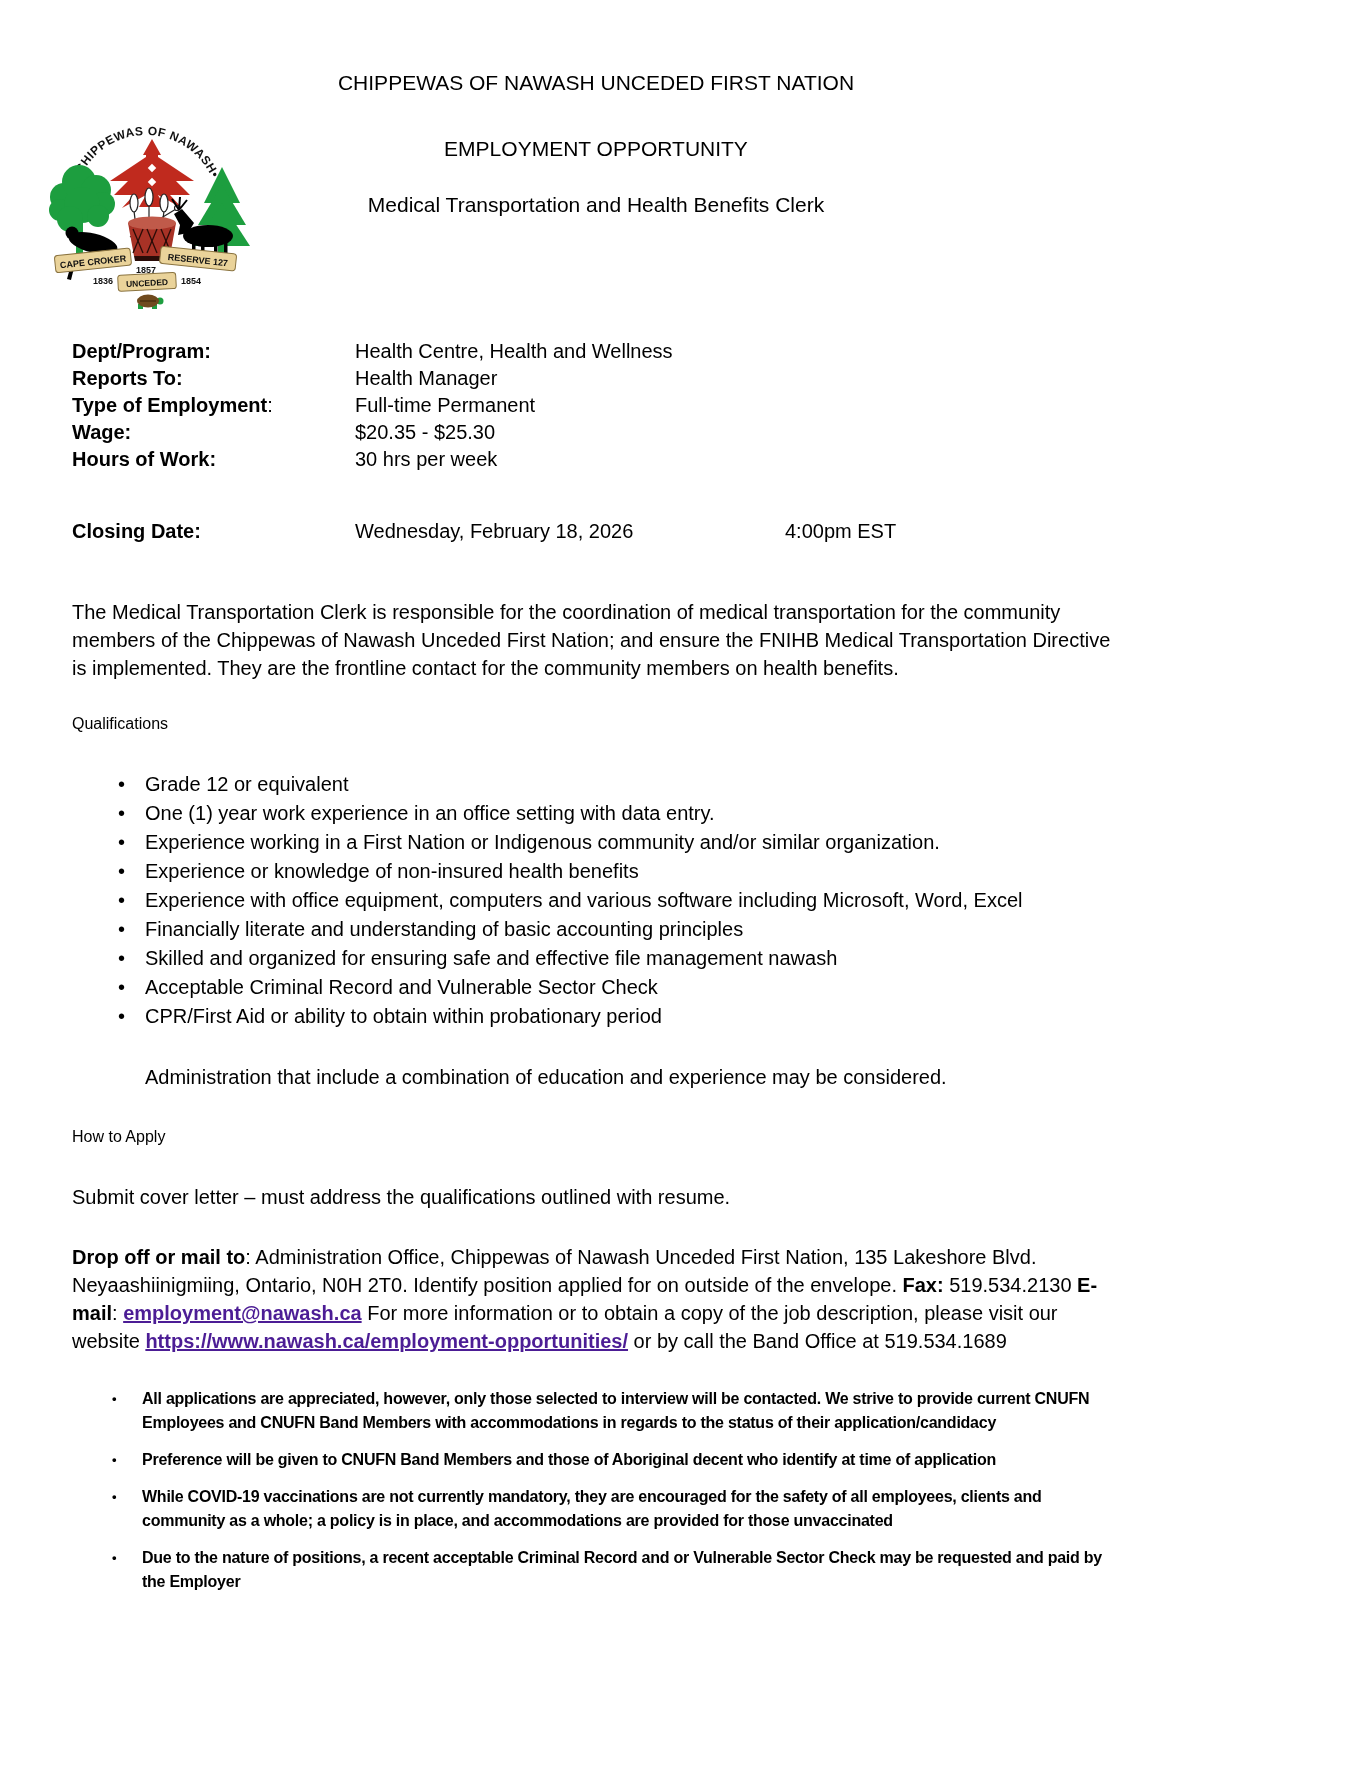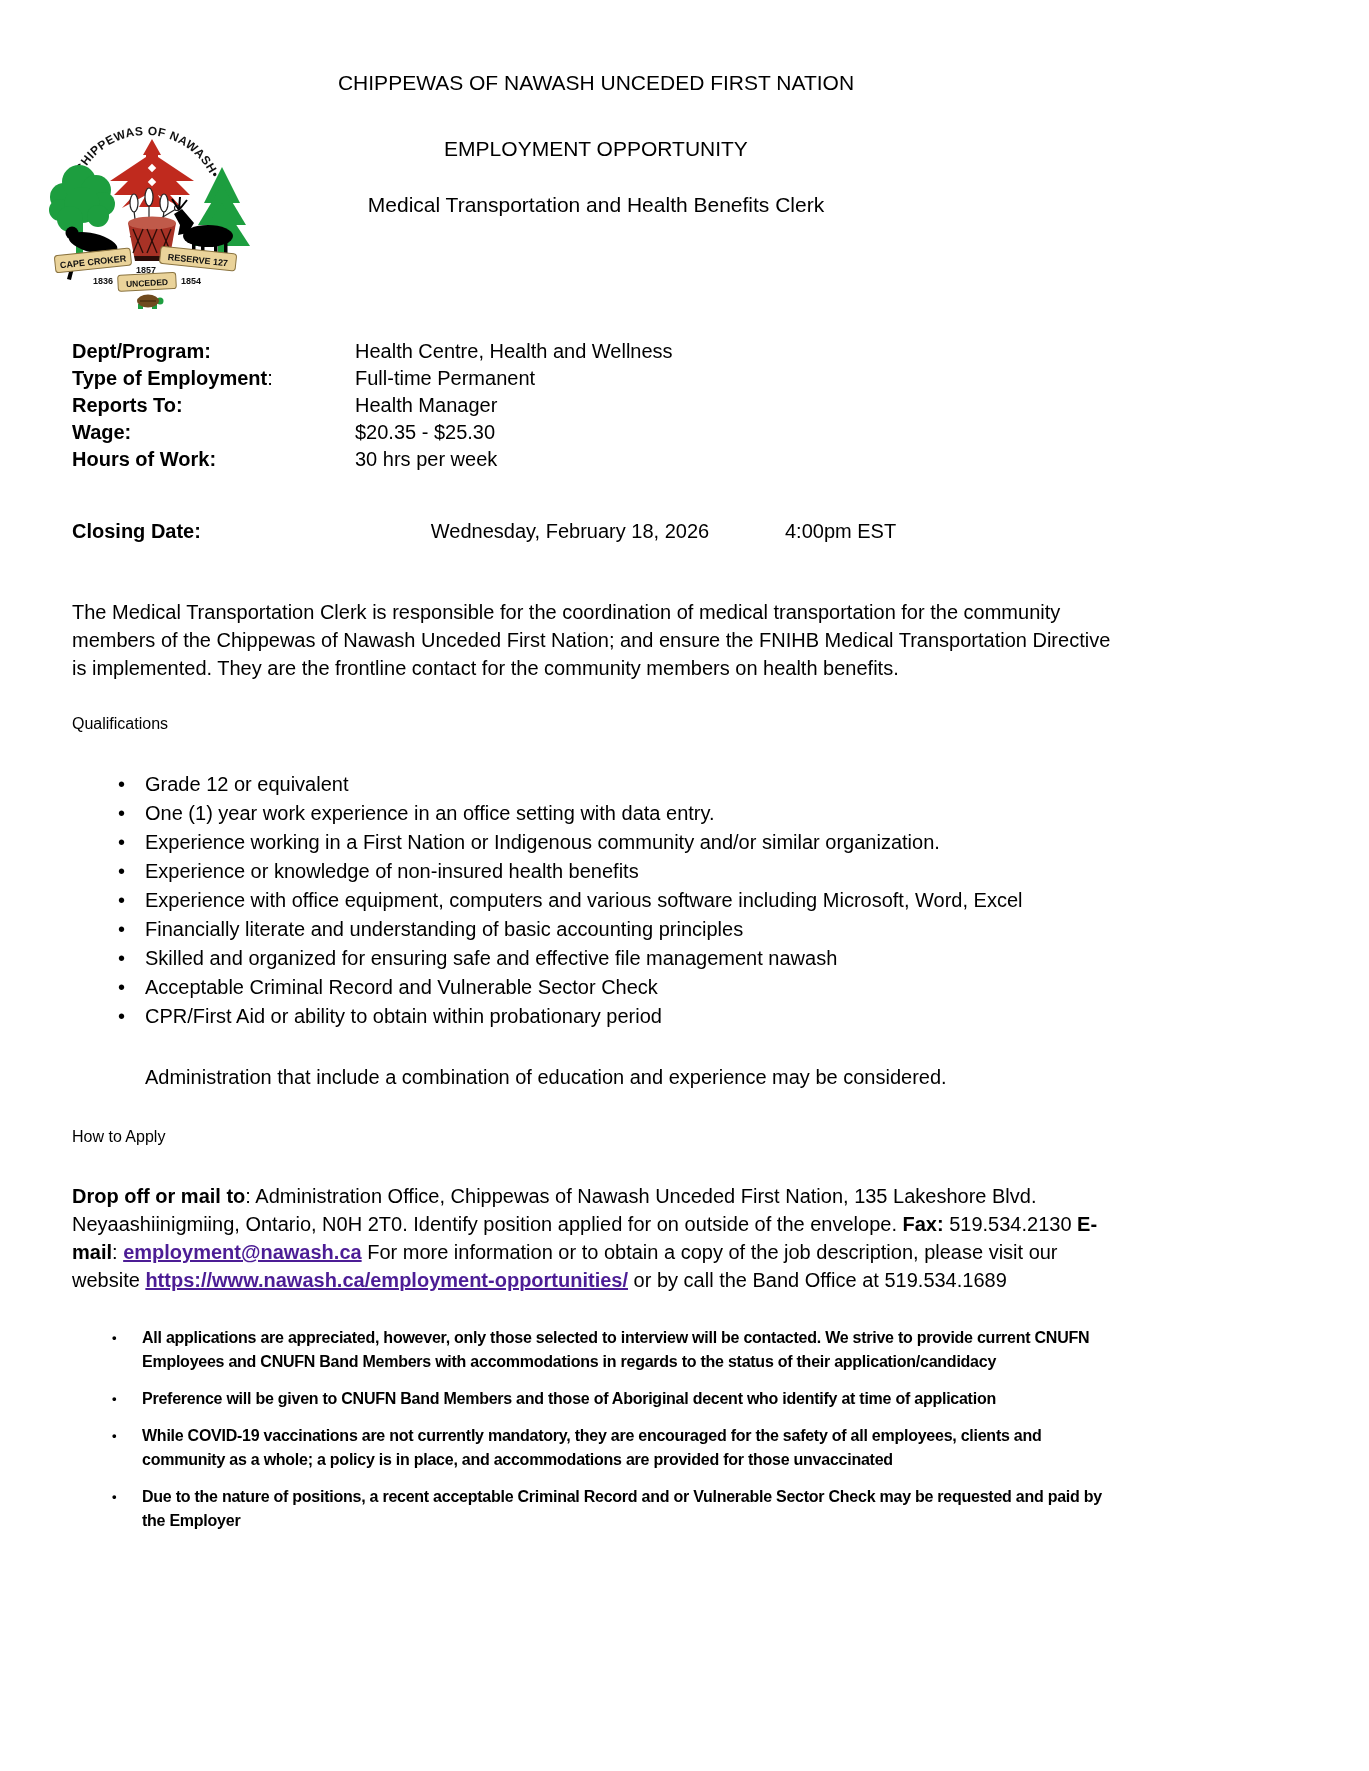--- a/index.html
+++ b/index.html
@@ -24,21 +24,21 @@
   .logo { position:absolute; left:46px; top:103px; width:212px; height:215px; }
   .logo svg { width:100%; height:100%; }
   .logo text { font-family:"Liberation Sans", sans-serif; font-weight:bold; }
 
   
   .details { margin-top:120px; }
   .details .row { display:flex; line-height:27px; }
   .d-label { width:283px; font-weight:bold; flex:none; }
   .d-label .colon { font-weight:normal; }
   .closing { margin-top:45px; }
-  .closing .d-date { width:430px; flex:none;text-align:center; }
+  .closing .d-date { width:430px; flex:none; }
 
   
   .summary { margin-top:53px; }
   .section-heading { font-weight:normal; font-size:16px; line-height:26px; }
   .section-q { margin-top:29px; }
   .q-list { margin-top:33px; }
   .q-item { position:relative; padding-left:73px; line-height:29px; }
   .q-item .marker { position:absolute; left:46px; top:0; }
   .equiv-note { margin-top:32px; padding-left:73px; }
   .section-apply { margin-top:33px; }
@@ -169,26 +169,26 @@
   <div class="doc-title">CHIPPEWAS OF NAWASH UNCEDED FIRST NATION</div>
   <div class="doc-subtitle">EMPLOYMENT OPPORTUNITY</div>
   <div class="doc-position">Medical Transportation and Health Benefits Clerk</div>
 
   <div class="details">
     <div class="row">
       <span class="d-label"><span>Dept/Program:</span><span class="colon"></span></span>
       <span class="d-value">Health Centre, Health and Wellness</span>
     </div>
     <div class="row">
+      <span class="d-label"><span>Reports To:</span><span class="colon"></span></span>
+      <span class="d-value">Health Manager</span>
+    </div>
+    <div class="row">
       <span class="d-label"><span>Type of Employment</span><span class="colon">:</span></span>
       <span class="d-value">Full-time Permanent</span>
-    </div>
-    <div class="row">
-      <span class="d-label"><span>Reports To:</span><span class="colon"></span></span>
-      <span class="d-value">Health Manager</span>
     </div>
     <div class="row">
       <span class="d-label"><span>Wage:</span><span class="colon"></span></span>
       <span class="d-value">$20.35 - $25.30</span>
     </div>
     <div class="row">
       <span class="d-label"><span>Hours of Work:</span><span class="colon"></span></span>
       <span class="d-value">30 hrs per week</span>
     </div>
     <div class="row closing">
@@ -208,20 +208,21 @@
     <div class="q-item"><span class="marker">•</span><span>Experience or knowledge of non-insured health benefits</span></div>
     <div class="q-item"><span class="marker">•</span><span>Experience with office equipment, computers and various software including Microsoft, Word, Excel</span></div>
     <div class="q-item"><span class="marker">•</span><span>Financially literate and understanding of basic accounting principles</span></div>
     <div class="q-item"><span class="marker">•</span><span>Skilled and organized for ensuring safe and effective file management nawash</span></div>
     <div class="q-item"><span class="marker">•</span><span>Acceptable Criminal Record and Vulnerable Sector Check</span></div>
     <div class="q-item"><span class="marker">•</span><span>CPR/First Aid or ability to obtain within probationary period</span></div>
   </div>
   <div class="equiv-note">Administration that include a combination of education and experience may be considered.</div>
 
   <div class="section-heading section-apply">How to Apply</div>
+  <p class="submit-line">Submit cover letter – must address the qualifications outlined with resume.</p>
 
   <p class="dropoff"><span class="b">Drop off or mail to</span><span>:  Administration Office, Chippewas of Nawash Unceded First Nation, 135 Lakeshore Blvd. Neyaashiinigmiing, Ontario, N0H 2T0.  Identify position applied for on outside of the envelope.  </span><span class="b">Fax:</span><span> 519.534.2130  </span><span class="b">E-mail</span><span>: </span><a class="link">employment@nawash.ca</a><span>  For more information or to obtain a copy of the job description, please visit our website </span><a class="link">https://www.nawash.ca/employment-opportunities/</a><span> or by call the Band Office at 519.534.1689</span></p>
 
   <div class="footnotes">
     <div class="fn-item"><span class="marker">•</span><span>All applications are appreciated, however, only those selected to interview will be contacted.  We strive to provide current CNUFN Employees and CNUFN Band Members with accommodations in regards to the status of their application/candidacy</span></div>
     <div class="fn-item"><span class="marker">•</span><span>Preference will be given to CNUFN Band Members and those of Aboriginal decent who identify at time of application</span></div>
     <div class="fn-item"><span class="marker">•</span><span>While COVID-19 vaccinations are not currently mandatory, they are encouraged for the safety of all employees, clients and community as a whole; a policy is in place, and accommodations are provided for those unvaccinated</span></div>
     <div class="fn-item"><span class="marker">•</span><span>Due to the nature of positions, a recent acceptable Criminal Record and or Vulnerable Sector Check may be requested and paid by the Employer</span></div>
   </div>
 

